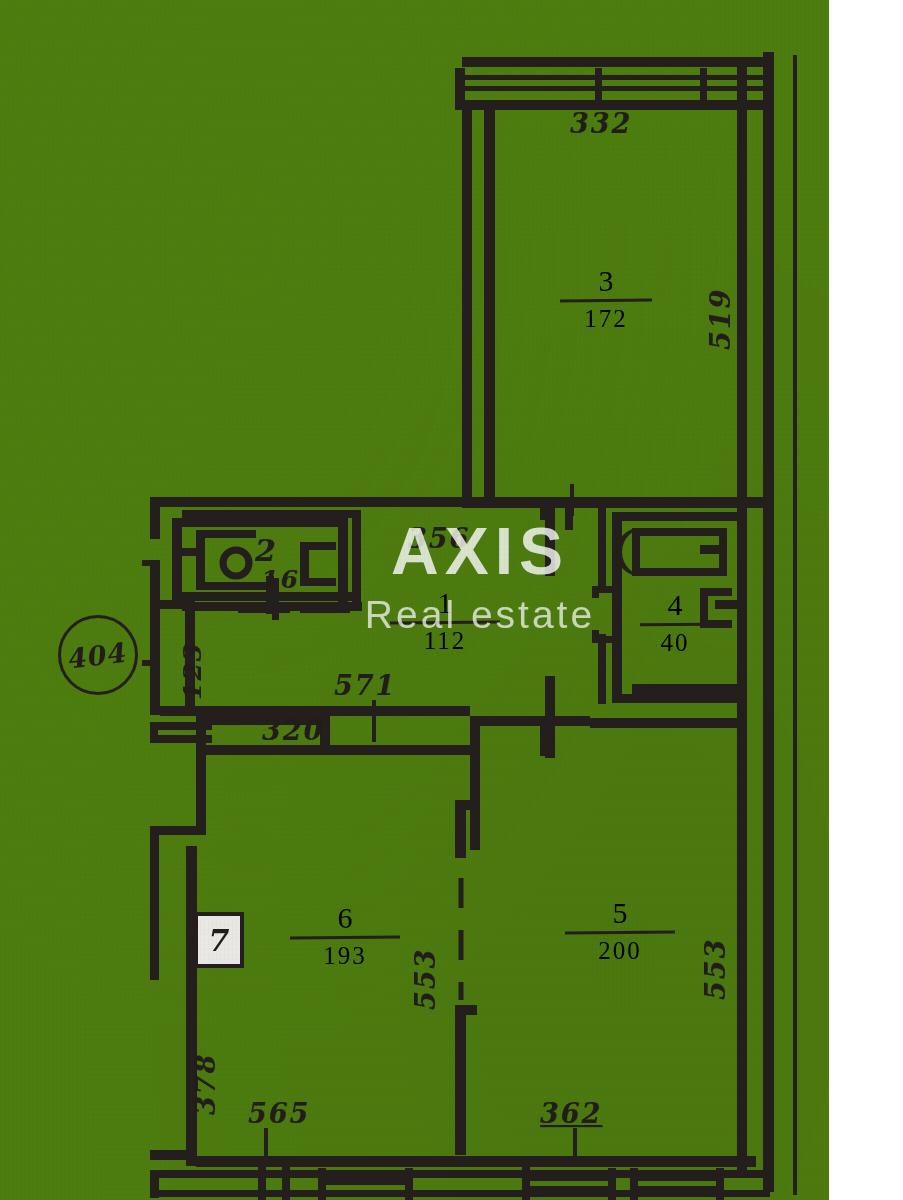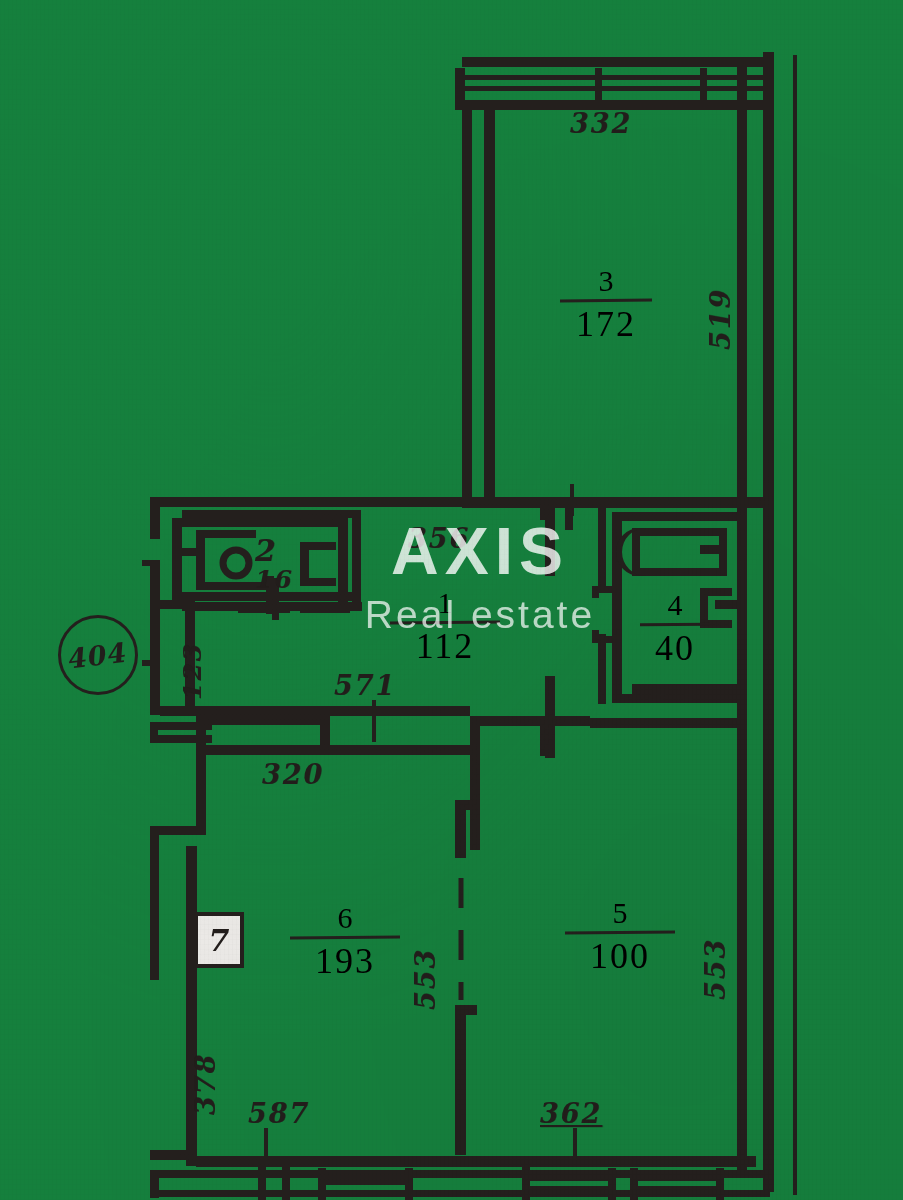--- a/index.html
+++ b/index.html
@@ -2,22 +2,22 @@
 <html><head>
 <meta charset="utf-8">
 <title>Floor Plan</title>
 <style>
   html,body{margin:0;padding:0;background:#ffffff;}
   body{
     font-family:"Liberation Serif", serif;
     width:903px;height:1200px;overflow:hidden;position:relative;
   }
   #plan-root{
-    position:relative;width:903px;height:1200px;
-    background:#15803d;
+    position:relative;width:829px;height:1200px;
+    background:#4d7c0f;
     overflow:hidden;
   }
   
   #paper-grain{
     position:absolute;inset:0;pointer-events:none;
     background:
       repeating-linear-gradient(90deg, rgba(0,0,0,0.014) 0 1px, rgba(255,255,255,0) 1px 4px),
       repeating-linear-gradient(0deg, rgba(0,0,0,0.012) 0 1px, rgba(255,255,255,0) 1px 5px),
       radial-gradient(ellipse at 30% 20%, rgba(255,255,255,0.55), rgba(0,0,0,0.0) 60%),
       radial-gradient(ellipse at 75% 80%, rgba(0,0,0,0.035), rgba(0,0,0,0.0) 65%);
@@ -42,21 +42,21 @@
   .dim-sm{font-size:25px;}
   .roomnum{font-size:30px;}
   .room-frac{
     position:absolute;text-align:center;line-height:1.0;
   }
   .room-frac .num{display:block;font-size:30px;}
   .room-frac .bar{
     display:block;height:3px;background:#241f1d;margin:3px auto 4px auto;
     transform:rotate(-0.6deg);
   }
-  .room-frac .den{display:block;font-size:36px;letter-spacing:2px;text-align:center;}
+  .room-frac .den{display:block;font-size:25px;letter-spacing:2px;text-align:center;}
   .rot-90{transform:rotate(-90deg);transform-origin:left top;}
   
   #apt-marker{
     position:absolute;
     width:74px;height:74px;border-radius:50%;
     border:3.5px solid #241f1d;
     display:flex;align-items:center;justify-content:center;
   }
   #apt-marker span{
     font-family:"DejaVu Serif", serif;font-style:italic;font-weight:700;
@@ -286,53 +286,53 @@
   <div class="lbl dim" style="left:408px;top:523px;text-align:right;">356</div>
 
   <div class="room-frac" style="left:390px;top:588px;width:110px;">
     <span class="num">1</span>
     <span class="bar"></span>
     <span class="den">112</span>
   </div>
 
   <div class="lbl roomnum" style="left:255px;top:533px;">2</div>
 
-  <div class="lbl dim-sm" style="left:255px;top:565px;">16</div>
+  <div class="lbl dim-sm" style="left:261px;top:565px;">16</div>
 
   <div class="room-frac" style="left:640px;top:590px;width:70px;">
     <span class="num">4</span>
     <span class="bar"></span>
     <span class="den">40</span>
   </div>
 
   <div class="lbl dim" style="left:296px;top:670px;margin-left:38px;">571</div>
 
   <div class="lbl dim-sm rot-90" style="left:178px;top:700px;">123</div>
 
-  <div class="lbl dim" style="left:262px;top:759px;">320</div>
+  <div class="lbl dim" style="left:262px;top:715px;">320</div>
 
   <div class="room-frac" style="left:290px;top:903px;width:110px;">
     <span class="num">6</span>
     <span class="bar"></span>
     <span class="den">193</span>
   </div>
 
   <div class="room-frac" style="left:565px;top:898px;width:110px;">
     <span class="num">5</span>
     <span class="bar"></span>
-    <span class="den">100</span>
+    <span class="den">200</span>
   </div>
 
   <div class="lbl dim rot-90" style="left:410px;top:1010px;">553</div>
 
   <div class="lbl dim rot-90" style="left:700px;top:1000px;">553</div>
 
   <div class="lbl dim rot-90" style="left:190px;top:1115px;">378</div>
 
-  <div class="lbl dim" style="left:248px;top:1098px;">587</div>
+  <div class="lbl dim" style="left:248px;top:1098px;">565</div>
 
   <div class="lbl dim" style="left:540px;top:1098px;text-decoration:underline;">362</div>
 
   <div id="apt-marker" style="left:58px;top:615px;">
     <span>404</span>
   </div>
 
   <div id="stair-marker" style="left:194px;top:912px;">
     <span>7</span>
   </div>

